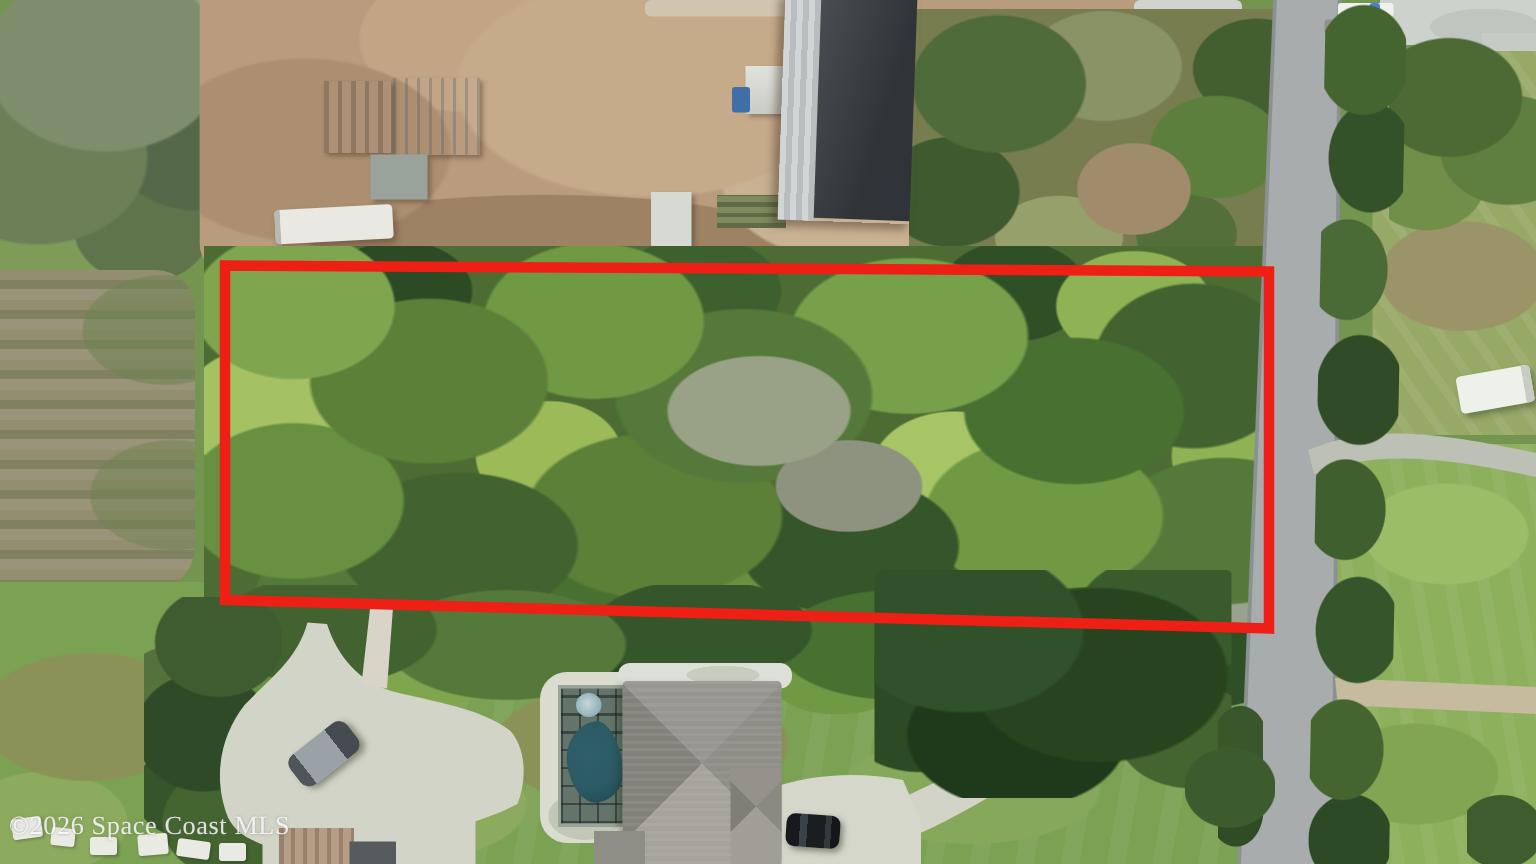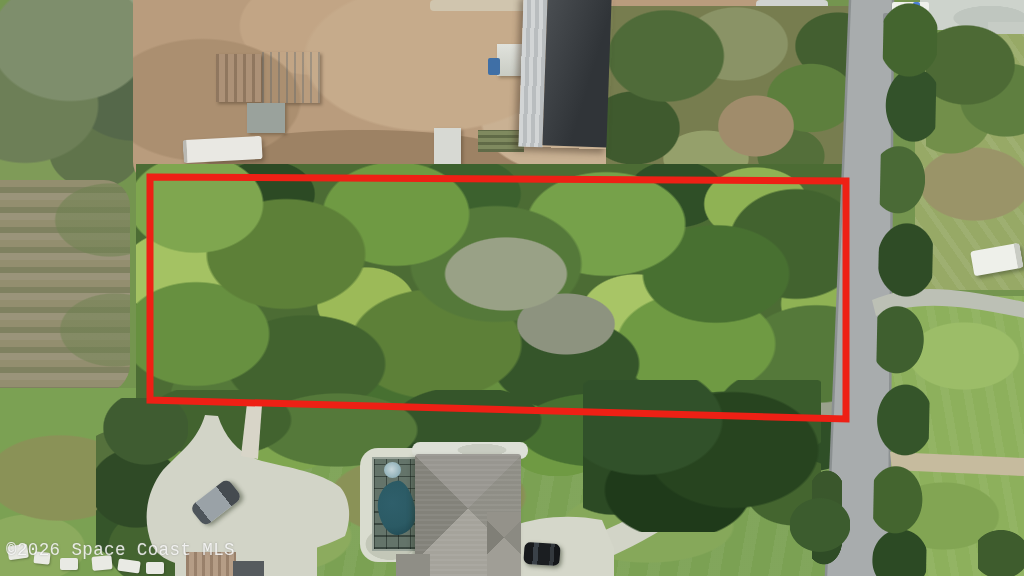--- a/index.html
+++ b/index.html
@@ -1,17 +1,17 @@
 <!DOCTYPE html>
 <html style="--boundary-red: #ee2015; --road-gray: #a8acad; --dirt-tan: #b99c7d; --forest-green: #4c6c34; --lawn-green: #7ba153; --concrete: #d2d4c7; --gravel-path: #d8d5c8; --dirt-road: #c6bb9e; --pool-teal: #2b5a64; --watermark-white: rgba(255,255,255,0.82);"><head>
 <meta charset="utf-8">
 <style>
   html,body{margin:0;padding:0;background:#222;}
   #stage{position:relative;width:1024px;height:576px;overflow:hidden;
-         font-family:Liberation Mono, monospace;background:#74954f;}
+         font-family:Liberation Serif, serif;background:#74954f;}
   #stage *{position:absolute;}
   .nr{background-repeat:no-repeat;}
 
   
   .canopy-tl{left:0;top:0;width:232px;height:205px;
     background-image:
       radial-gradient(130px 100px at 70px 40px,#7e8e6c 0 60%,transparent 62%),
       radial-gradient(100px 80px at 160px 28px,#93a181 0 60%,transparent 62%),
       radial-gradient(120px 95px at 25px 105px,#6d7f57 0 60%,transparent 62%),
       radial-gradient(105px 80px at 135px 92px,#55684a 0 60%,transparent 62%),

